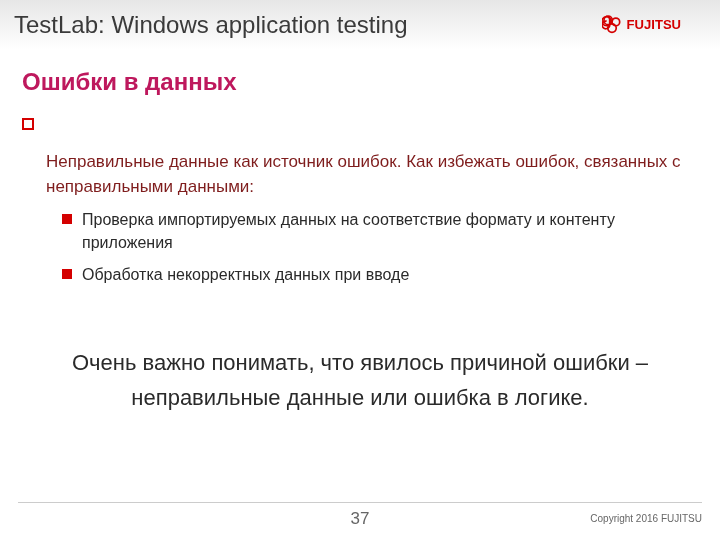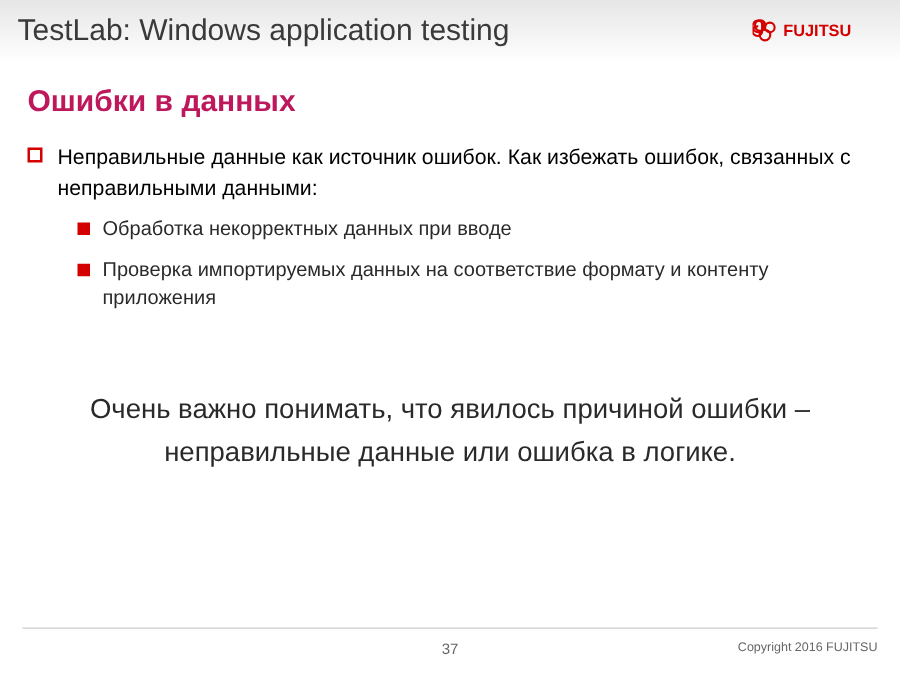--- a/index.html
+++ b/index.html
@@ -6,27 +6,27 @@
   html, body { width: 720px; height: 540px; font-family: Arial, Helvetica, sans-serif; background: #fff; }
   .slide { width: 720px; height: 540px; position: relative; display: flex; flex-direction: column; }
   .header { height: 50px; background: linear-gradient(to bottom, #e6e6e6 0%, #f5f5f5 60%, #ffffff 100%); display: flex; align-items: center; justify-content: space-between; padding: 0 18px 0 14px; }
   .header-title { font-size: 24px; color: #3a3a3a; font-weight: 400; text-align: right; }
   .logo { display: flex; align-items: center; }
   .logo svg { height: 22px; }
   .content { flex: 1; padding: 18px 22px 0 22px; }
   .section-title { color: #be185d; font-size: 24px; font-weight: bold; margin-bottom: 18px; }
   .bullet-l1 { display: flex; margin-bottom: 6px; }
   .bullet-l1 .marker { width: 12px; height: 12px; border: 2px solid #d40000; margin-top: 4px; margin-right: 12px; flex-shrink: 0; }
-  .bullet-l1 .text { font-size: 17px; color: #000000; line-height: 1.45; }
+  .bullet-l1 .text { font-size: 17px; color: #7f1d1d; line-height: 1.45; margin-top: 36px; }
   .bullet-l2 { display: flex; margin: 10px 0 6px 40px; }
   .bullet-l2 .marker { width: 10px; height: 10px; background: #d40000; margin-top: 5px; margin-right: 10px; flex-shrink: 0; }
   .bullet-l2 .text { font-size: 16px; color: #2a2a2a; line-height: 1.4; }
   .summary { margin-top: 60px; font-size: 22px; color: #2a2a2a; text-align: center; line-height: 1.55; padding: 0 6px; }
   .footer { height: 32px; border-top: 1px solid #ccc; margin: 0 18px 6px 18px; display: flex; align-items: center; justify-content: space-between; position: relative; }
-  .page-num { position: absolute; left: 50%; transform: translateX(-50%); font-size: 12px; color: #666; }
+  .page-num { position: absolute; left: 50%; transform: translateX(-50%); font-size: 17px; color: #666; }
   .copyright { font-size: 10px; color: #666; margin-left: auto; }
 </style>
 </head>
 <body>
 
 <div class="slide">
 
   <div class="header">
     <div class="header-title">TestLab: Windows application testing</div>
     <div class="logo">
@@ -45,26 +45,26 @@
   <div class="content">
     <div class="section-title">Ошибки в данных</div>
 
     <div class="bullet-l1">
       <div class="marker"></div>
       <div class="text">Неправильные данные как источник ошибок. Как избежать ошибок, связанных с неправильными данными:</div>
     </div>
 
     <div class="bullet-l2">
       <div class="marker"></div>
-      <div class="text">Обработка некорректных данных при вводе</div>
+      <div class="text">Проверка импортируемых данных на соответствие формату и контенту приложения</div>
     </div>
 
     <div class="bullet-l2">
       <div class="marker"></div>
-      <div class="text">Проверка импортируемых данных на соответствие формату и контенту приложения</div>
+      <div class="text">Обработка некорректных данных при вводе</div>
     </div>
 
     <div class="summary">Очень важно понимать, что явилось причиной ошибки – неправильные данные или ошибка в логике.</div>
   </div>
 
   <div class="footer">
     <div class="page-num">37</div>
     <div class="copyright">Copyright 2016 FUJITSU</div>
   </div>
 

